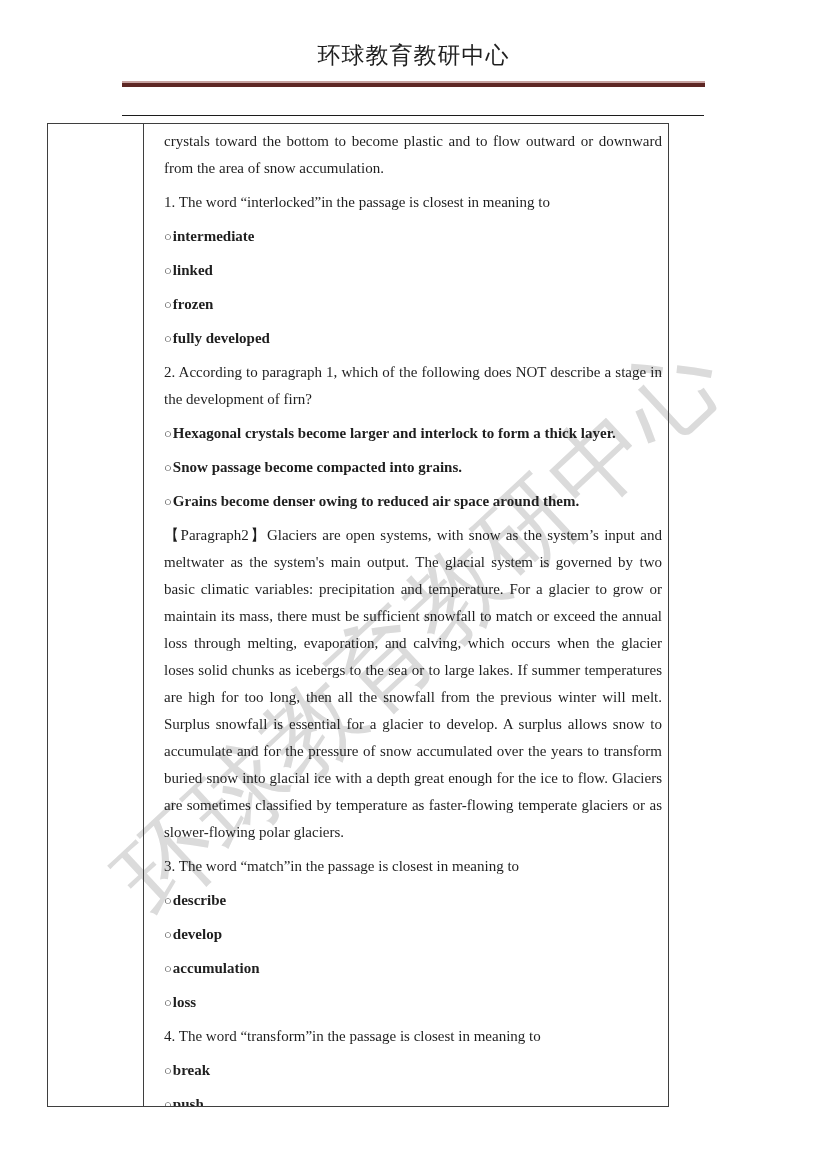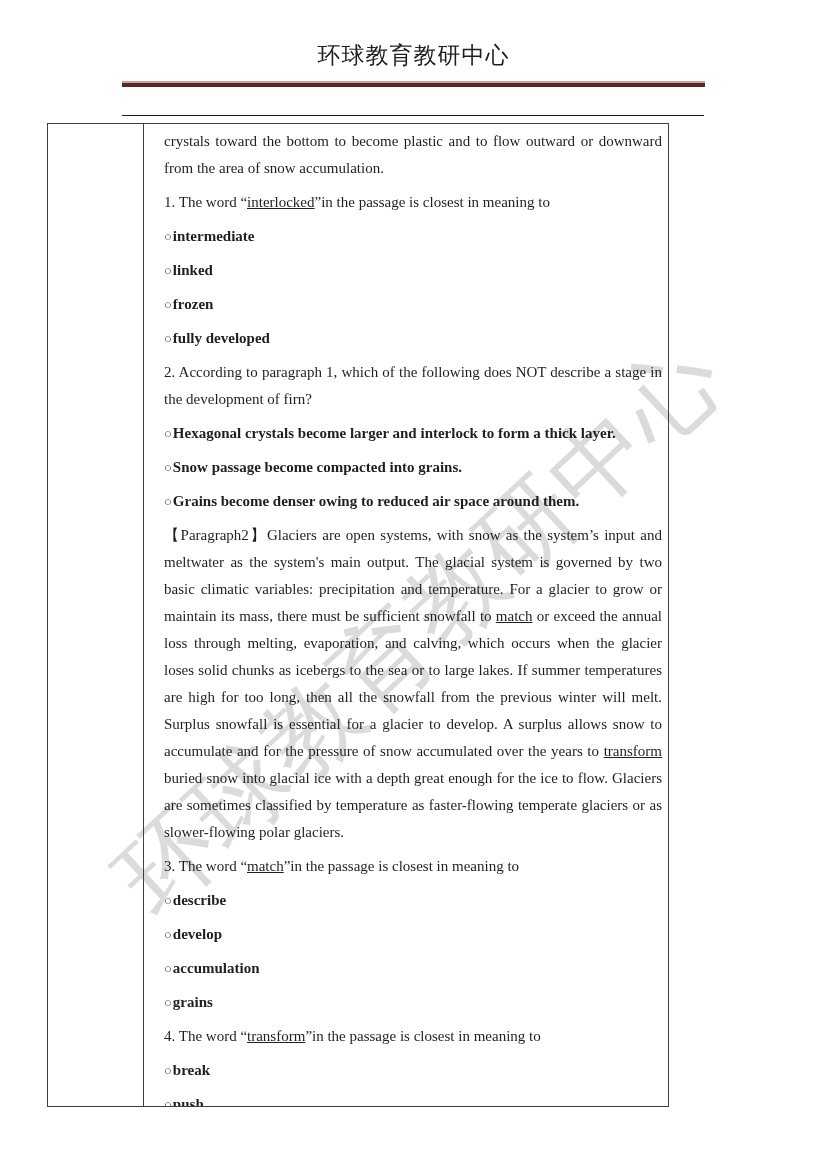--- a/index.html
+++ b/index.html
@@ -79,21 +79,21 @@
   .option {
     margin: 0 0 7px 0;
     font-size: 15px;
     line-height: 27px;
     font-weight: bold;
   }
   .circle {
     font-size: 13px;
     margin-right: 1px;
   }
-  .u { text-decoration: underline; }
+  .u { }
 </style>
 </head>
 <body>
 
 <div class="watermark">环球教育教研中心</div>
 
 <div class="doc-title">环球教育教研中心</div>
 <div class="rule-thick"></div>
 <div class="rule-thin"></div>
 
@@ -108,19 +108,19 @@
       <p class="option"><span class="circle">○</span><span>fully developed</span></p>
       <p class="para"><span>2. According to paragraph 1, which of the following does NOT describe a stage in the development of firn?</span></p>
       <p class="option"><span class="circle">○</span><span>Hexagonal crystals become larger and interlock to form a thick layer.</span></p>
       <p class="option"><span class="circle">○</span><span>Snow passage become compacted into grains.</span></p>
       <p class="option"><span class="circle">○</span><span>Grains become denser owing to reduced air space around them.</span></p>
       <p class="para"><span>【Paragraph2】Glaciers are open systems, with snow as the system’s input and meltwater as the system's main output. The glacial system is governed by two basic climatic variables: precipitation and temperature. For a glacier to grow or maintain its mass, there must be sufficient snowfall to </span><span class="u">match</span><span> or exceed the annual loss through melting, evaporation, and calving, which occurs when the glacier loses solid chunks as icebergs to the sea or to large lakes. If summer temperatures are high for too long, then all the snowfall from the previous winter will melt. Surplus snowfall is essential for a glacier to develop. A surplus allows snow to accumulate and for the pressure of snow accumulated over the years to </span><span class="u">transform</span><span> buried snow into glacial ice with a depth great enough for the ice to flow. Glaciers are sometimes classified by temperature as faster-flowing temperate glaciers or as slower-flowing polar glaciers.</span></p>
       <p class="para"><span>3. The word “</span><span class="u">match</span><span>”in the passage is closest in meaning to</span></p>
       <p class="option"><span class="circle">○</span><span>describe</span></p>
       <p class="option"><span class="circle">○</span><span>develop</span></p>
       <p class="option"><span class="circle">○</span><span>accumulation</span></p>
-      <p class="option"><span class="circle">○</span><span>grains</span></p>
+      <p class="option"><span class="circle">○</span><span>loss</span></p>
       <p class="para"><span>4. The word “</span><span class="u">transform</span><span>”in the passage is closest in meaning to</span></p>
       <p class="option"><span class="circle">○</span><span>break</span></p>
       <p class="option"><span class="circle">○</span><span>push</span></p>
       <p class="option"></p>
     </div>
 </div>
 
 </body></html>

